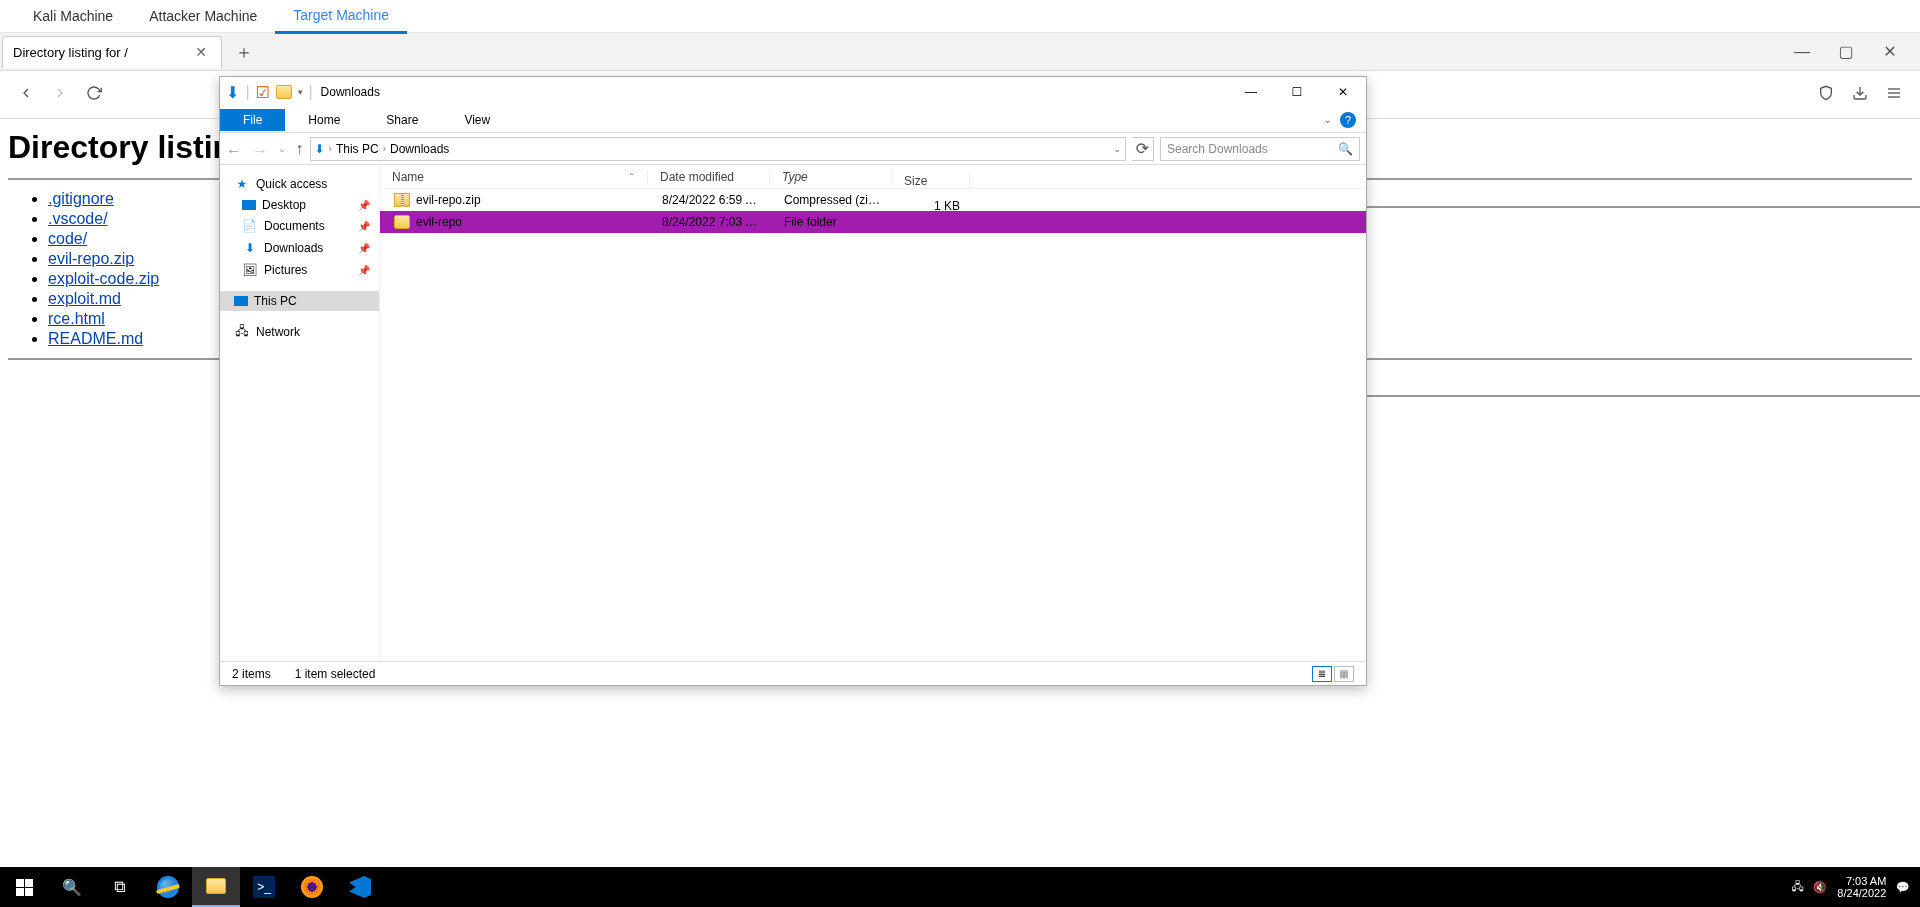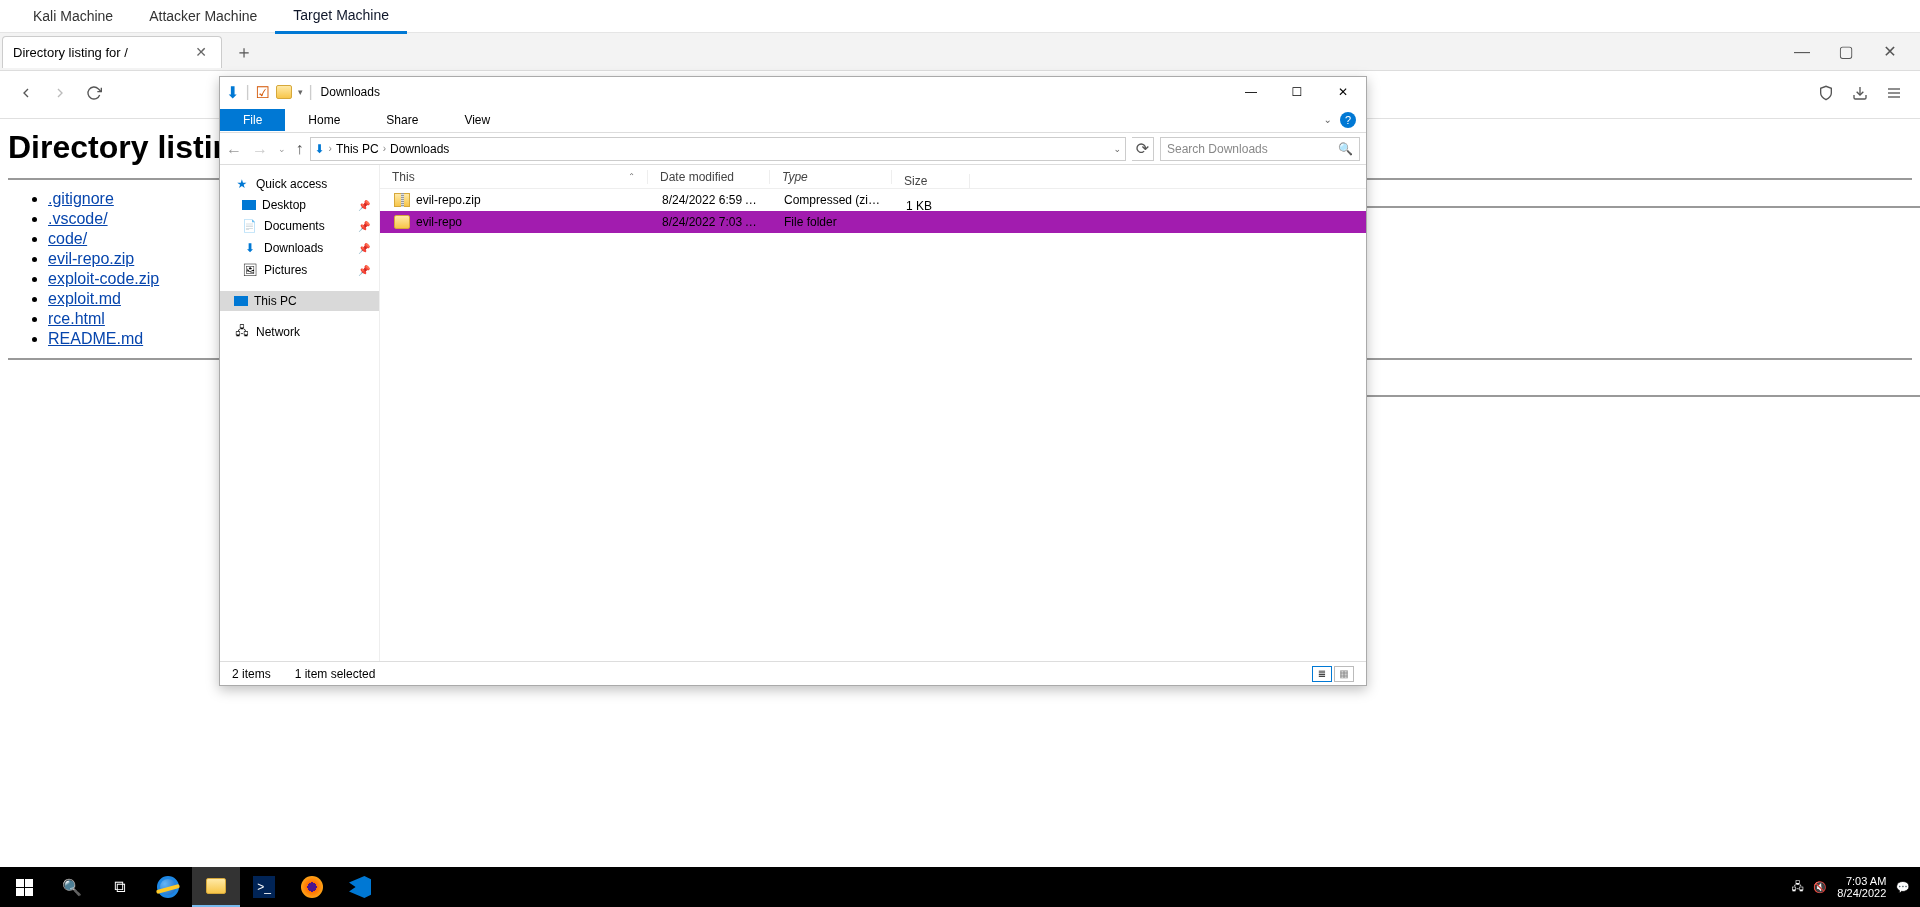--- a/index.html
+++ b/index.html
@@ -1,21 +1,21 @@
 <!DOCTYPE html>
 <html><head>
 <meta charset="utf-8">
 <style>
 * { margin: 0; padding: 0; box-sizing: border-box; font-family: "Segoe UI", Tahoma, sans-serif; }
 body { width: 1920px; height: 907px; background: #fff; overflow: hidden; position: relative; }
 
 
 .machine-tabs { display: flex; height: 33px; background: #fff; border-bottom: 1px solid #e5e5e5; align-items: center; padding-left: 15px; }
 .machine-tab { padding: 8px 18px; font-size: 14px; color: #333; cursor: pointer; }
-.machine-tab.active { border-bottom: 3px solid #0078d4; color: #0f172a; }
+.machine-tab.active { border-bottom: 3px solid #0078d4; color: #3b82f6; }
 
 
 .browser-tabs { display: flex; height: 38px; background: #f3f3f3; align-items: center; border-bottom: 1px solid #ddd; }
 .browser-tab { display: flex; align-items: center; height: 32px; background: #fff; border: 1px solid #ccc; border-bottom: none; padding: 0 10px; margin-left: 2px; min-width: 220px; font-size: 13px; justify-content: space-between; border-radius: 4px 4px 0 0; gap: 21px; }
 .browser-tab .close { color: #666; cursor: pointer; font-size: 14px; padding: 0 4px; }
 .newtab { width: 28px; height: 28px; display: flex; align-items: center; justify-content: center; color: #555; font-size: 18px; cursor: pointer; margin-left: 8px; }
 .browser-window-controls { margin-left: auto; display: flex; gap: 24px; padding-right: 20px; }
 .bwc-btn { width: 20px; height: 20px; display: flex; align-items: center; justify-content: center; color: #555; cursor: pointer; }
 
 
@@ -88,21 +88,21 @@
 .col.type { width: 122px; font-style: italic; }
 .col.size { width: 78px; margin-top: 8px; }
 .sort-caret { font-size: 8px; color: #666; }
 
 .file-row { display: flex; height: 22px; align-items: center; font-size: 12px; padding-left: 2px; }
 .file-row.selected { background: #a21caf; }
 .cell { padding: 0 12px; overflow: hidden; text-overflow: ellipsis; white-space: nowrap; }
 .cell.name { width: 268px; display: flex; align-items: center; gap: 6px; }
 .cell.date { width: 122px; }
 .cell.type { width: 122px; }
-.cell.size { width: 78px; text-align: left; margin-top: 12px; }
+.cell.size { width: 78px; text-align: right; margin-top: 12px; }
 .zip-icon { width: 16px; height: 14px; background: linear-gradient(#ffe9a6,#f7c64a); border: 1px solid #d6a83a; position: relative; }
 .zip-icon::after { content: ""; position: absolute; left: 6px; top: -1px; width: 3px; height: 15px; background: repeating-linear-gradient(#999,#999 1px,#ddd 1px,#ddd 2px); }
 .folder-icon { width: 16px; height: 14px; background: linear-gradient(#ffe9a6,#f7c64a); border: 1px solid #d6a83a; border-radius: 2px; }
 
 .status-bar { height: 24px; border-top: 1px solid #ddd; display: flex; align-items: center; font-size: 12px; padding: 0 12px; gap: 24px; }
 .status-right { margin-left: auto; display: flex; gap: 2px; }
 .view-btn { width: 20px; height: 16px; border: 1px solid #0078d4; display: flex; align-items: center; justify-content: center; font-size: 10px; }
 .view-btn.inactive { border-color: #bbb; color: #888; }
 
 
@@ -280,21 +280,21 @@
       <div class="nav-spacer"></div>
       <div class="nav-item top">
         <span class="ni-icon">🖧</span>
         <span>Network</span>
       </div>
     </div>
 
     <div class="file-area">
       <div class="cols">
         <div class="col name">
-            <span>This</span>
+            <span>Name</span>
             <span class="sort-caret" style="margin-left:auto">⌃</span>
           </div>
         <div class="col date">Date modified</div>
         <div class="col type">Type</div>
         <div class="col size">Size</div>
       </div>
       <div id="file-rows">
           <div class="file-row">
             <div class="cell name">
               <span class="zip-icon"></span>

